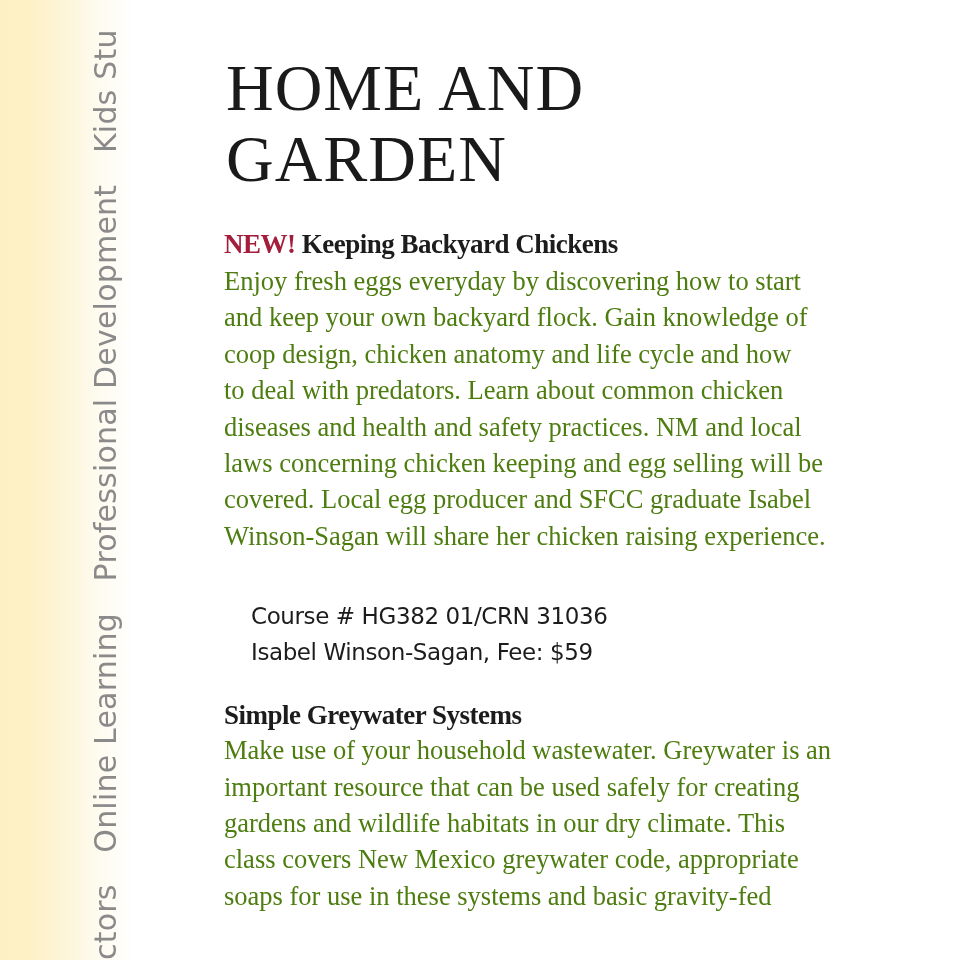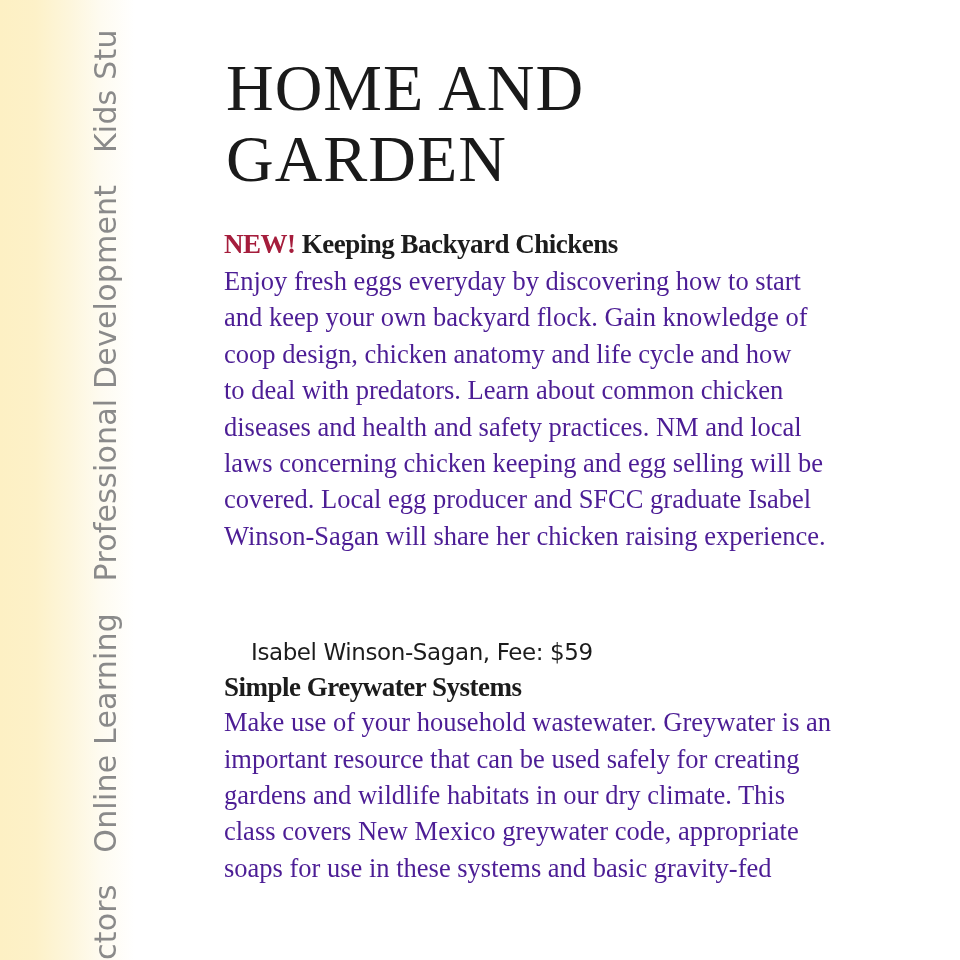--- a/index.html
+++ b/index.html
@@ -33,32 +33,32 @@
       color: #1a1a1a; margin: 2px; letter-spacing: 1px;
     }
     .course-title {
       font-family: Liberation Serif, serif;
       font-weight: bold; font-size: 27px; line-height: 34px;
       color: #1c1c1c; margin: 0; letter-spacing: -0.5px;
     }
     .new-badge { color: #a51d3c; }
     .course-desc {
       font-family: "Liberation Serif", serif;
-      font-size: 26.5px; line-height: 36.4px; color: #4c1d95;
+      font-size: 26.5px; line-height: 36.4px; color: #4d7c0f;
       margin: 0;
     }
     .course-meta {
       font-family: "DejaVu Sans", sans-serif;
       font-size: 23px; line-height: 36px; color: #1c1c1c;
       margin: 0; padding-left: 27px; letter-spacing: -0.4px;
     }
     .course1 { margin-top: 33px; }
     .course1 .course-desc { margin-top: 2px; }
     .course1 .course-meta { margin-top: 8px; }
-    .course2 { }
+    .course2 { margin-top: 28px; }
   </style>
 </head>
 <body>
 
 <div class="side-band"></div>
 
 <div class="side-nav">
   <span>ctors</span>
   <span>Online Learning</span>
   <span>Professional Development</span>
@@ -81,21 +81,21 @@
       <span>and keep your own backyard flock. Gain knowledge of</span><br>
       <span>coop design, chicken anatomy and life cycle and how</span><br>
       <span>to deal with predators. Learn about common chicken</span><br>
       <span>diseases and health and safety practices. NM and local</span><br>
       <span>laws concerning chicken keeping and egg selling will be</span><br>
       <span>covered. Local egg producer and SFCC graduate Isabel</span><br>
       <span>Winson-Sagan will share her chicken raising experience.</span>
     </p>
     <p class="course-meta">
       <br>
-      <br>
+      <span>Course # HG382 01/CRN 31036</span><br>
       <span>Isabel Winson-Sagan, Fee: $59</span>
     </p>
   </div>
 
   <div class="course2">
     <h2 class="course-title">
       <span>Simple Greywater Systems</span>
     </h2>
     <p class="course-desc">
       <span>Make use of your household wastewater. Greywater is an</span><br>

